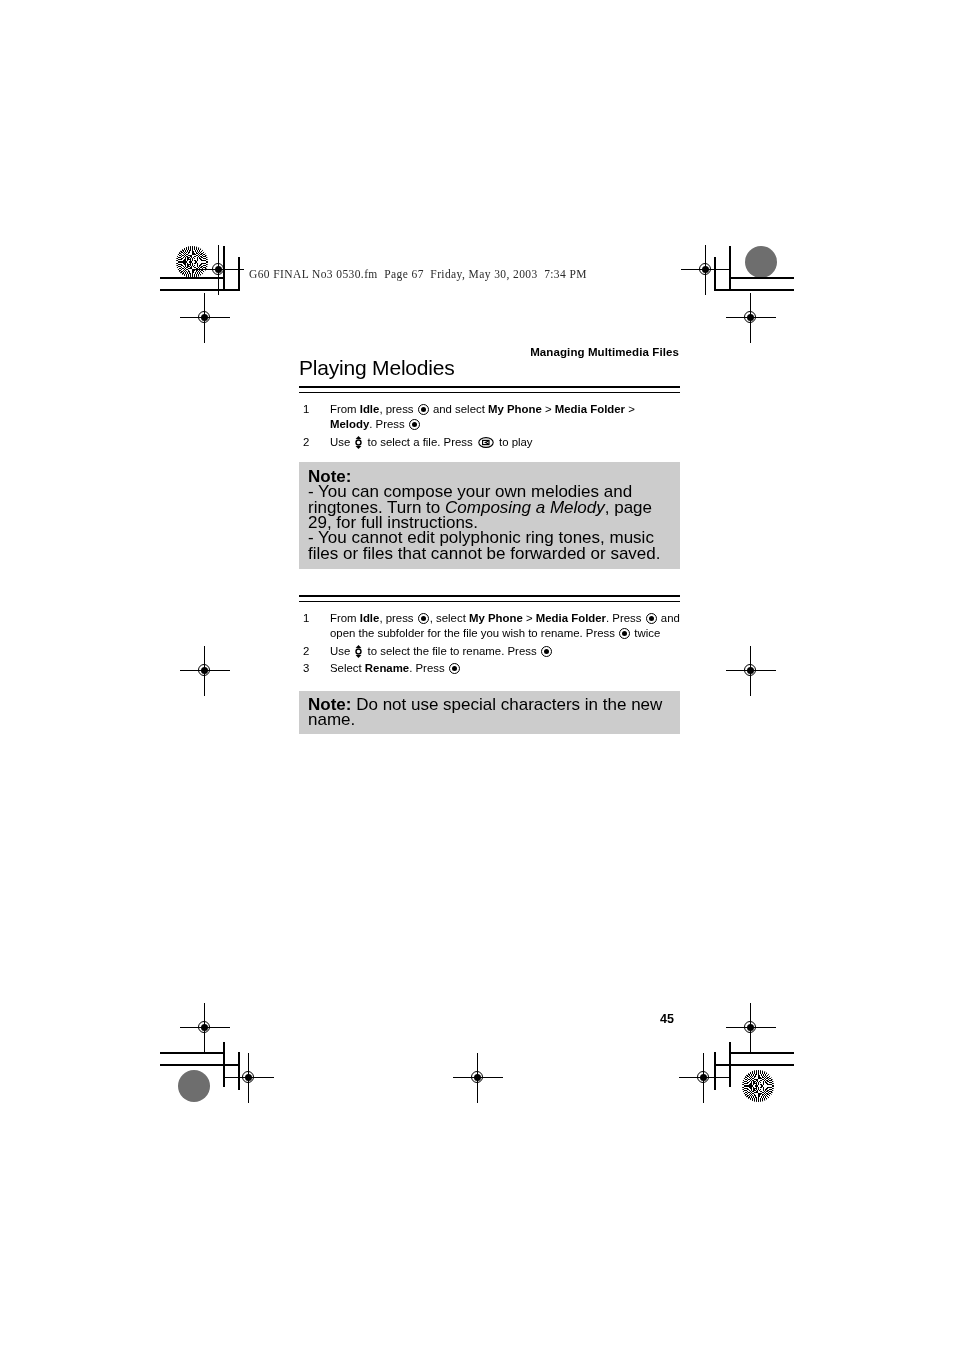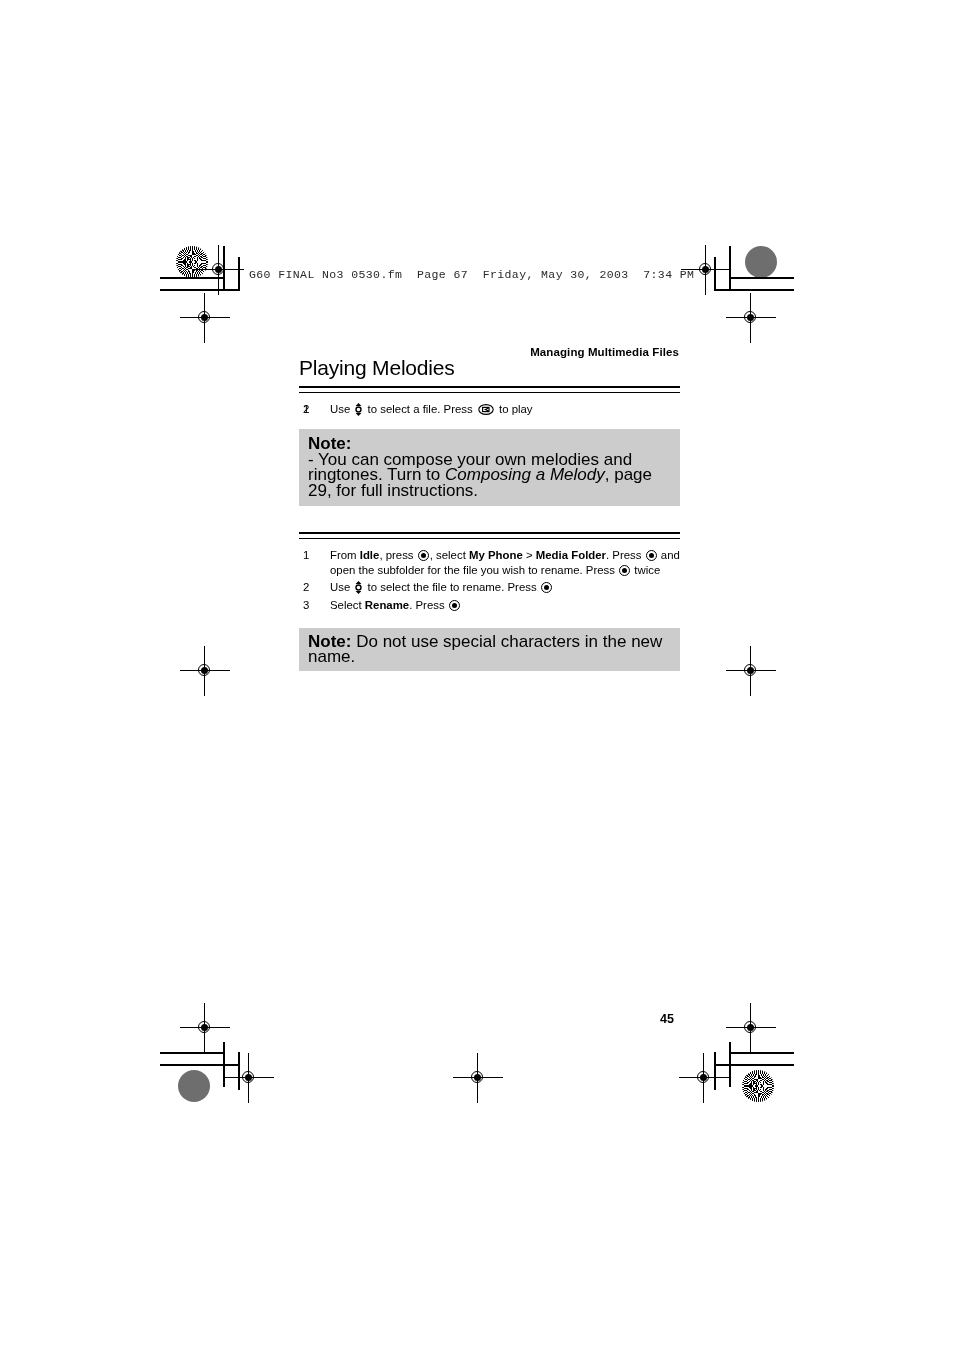--- a/index.html
+++ b/index.html
@@ -64,21 +64,21 @@
     border-radius: 50%;
     background:
       repeating-conic-gradient(#000 0deg 4deg, #ffffff 4deg 8deg);
   }
 
   
   .fm-header {
     position: absolute;
     left: 249px;
     top: 268px;
-    font-family: Liberation Mono, monospace;
+    font-family: Liberation Serif, serif;
     font-size: 11.5px;
     letter-spacing: 0.4px;
     color: #2a2a2a;
     white-space: pre;
   }
 
   .running-head {
     position: absolute;
     left: 299px;
     top: 346px;
@@ -311,34 +311,35 @@
 <div class="running-head">Managing Multimedia Files</div>
 
 <main class="content">
   <div id="sections-root">
       <section>
         <h2 class="section-title">Playing Melodies</h2>
         <div class="rule-double">
           <div class="gap"></div>
         </div>
         <ol class="steps">
-          <li><span class="num">1</span></li>
+          <li><span class="num">1</span><span><span>From </span><b>Idle</b><span>, press </span><span class="icon icon-center"></span><span> and select </span><b>My Phone</b><span> &gt; </span><b>Media Folder</b><span> &gt; </span><b>Melody</b><span>. Press </span><span class="icon icon-center"></span></span></li>
           <li><span class="num">2</span><span><span>Use </span><span class="icon icon-nav"><svg viewBox="0 0 9 13" width="9" height="13">
                   <path d="M4.5 0 L7.4 3.1 L1.6 3.1 Z" fill="#000"></path>
                   <path d="M4.5 13 L7.4 9.9 L1.6 9.9 Z" fill="#000"></path>
                   <circle cx="4.5" cy="6.5" r="2.5" fill="none" stroke="#000" stroke-width="1.4"></circle>
                 </svg></span><span> to select a file. Press </span><span class="icon icon-softkey"><svg viewBox="0 0 16 11" width="16" height="11">
                   <ellipse cx="8" cy="5.5" rx="7.2" ry="4.9" fill="none" stroke="#000" stroke-width="1.1"></ellipse>
                   <rect x="4.6" y="3.4" width="6.4" height="4.2" fill="none" stroke="#000" stroke-width="1.2"></rect>
                   <path d="M10.6 3.9 L7.2 5.5 L10.6 7.1" fill="none" stroke="#000" stroke-width="1.1"></path>
                 </svg></span><span> to play</span></span></li>
         </ol>
         <div class="note note-melodies">
           <div class="note-label">Note:</div>
           <p><span>- You can compose your own melodies and ringtones. Turn to </span><i>Composing a Melody</i><span>, page 29, for full instructions.</span></p>
+          <p><span>- You cannot edit polyphonic ring tones, music files or files that cannot be forwarded or saved.</span></p>
         </div>
       </section>
       <section style="margin-top: 26px;">
         <div class="rule-double">
           <div class="gap"></div>
         </div>
         <ol class="steps">
           <li><span class="num">1</span><span><span>From </span><b>Idle</b><span>, press </span><span class="icon icon-center"></span><span>, select </span><b>My Phone</b><span> &gt; </span><b>Media Folder</b><span>. Press </span><span class="icon icon-center"></span><span> and open the subfolder for the file you wish to rename. Press </span><span class="icon icon-center"></span><span> twice</span></span></li>
           <li><span class="num">2</span><span><span>Use </span><span class="icon icon-nav"><svg viewBox="0 0 9 13" width="9" height="13">
                   <path d="M4.5 0 L7.4 3.1 L1.6 3.1 Z" fill="#000"></path>

